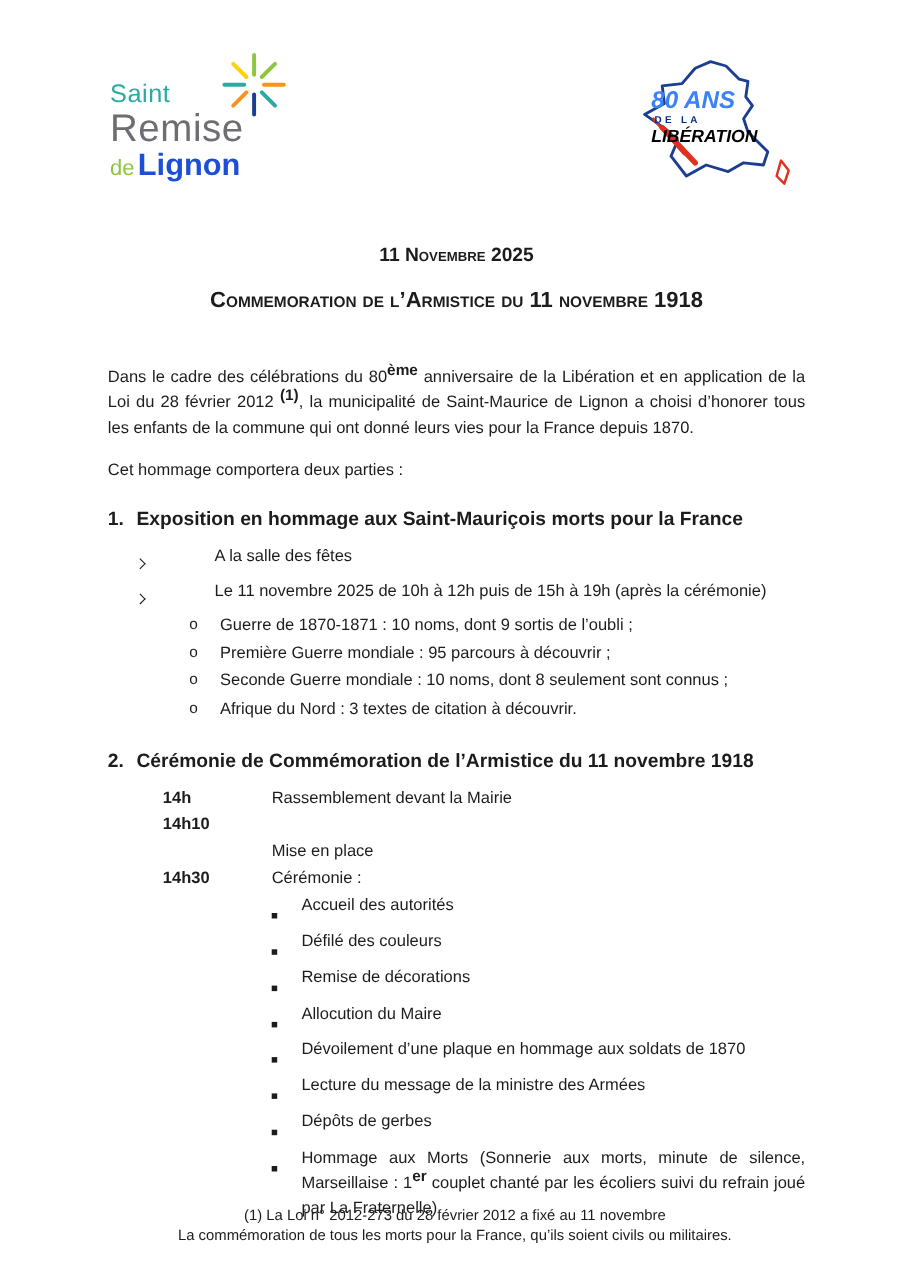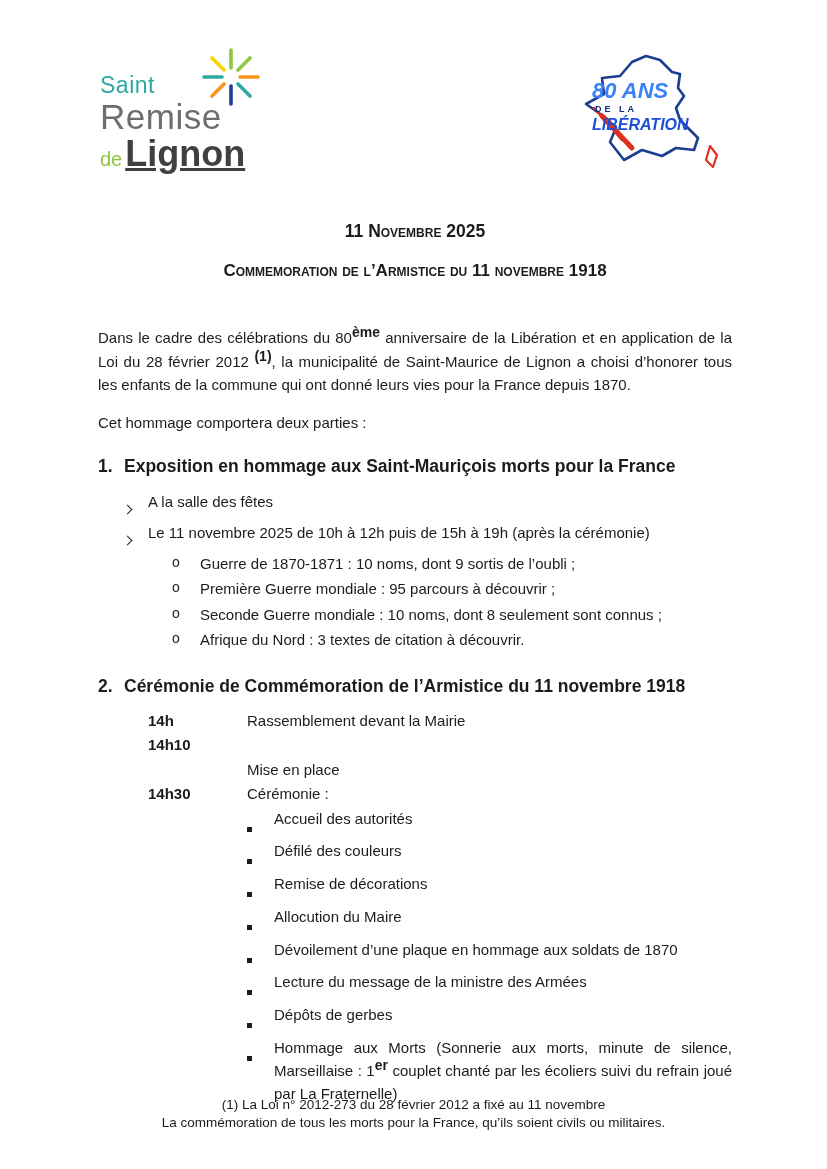--- a/index.html
+++ b/index.html
@@ -6,43 +6,43 @@
   html,body{background:#ffffff;}
   .page{position:relative;width:827px;height:1169px;background:#ffffff;
         font-family:"Liberation Sans","DejaVu Sans",sans-serif;color:#1c1c1c;overflow:hidden;}
 
   
   .logo-left{position:absolute;left:100px;top:46px;width:180px;height:130px;}
   .logo-star{position:absolute;left:100px;top:0;}
   .lt-row1{margin-top:26px;font-size:23px;color:#2BA9A2;letter-spacing:.5px;}
   .lt-row2{font-size:35px;color:#6D6E71;letter-spacing:.5px;line-height:1.05;}
   .lt-row3{font-size:20px;color:#8DC63F;line-height:1;}
-  .lt-lignon{font-size:36px;color:#404040;font-weight:bold;margin-left:3px;text-decoration:underline;}
+  .lt-lignon{font-size:28px;color:#1d4ed8;font-weight:bold;margin-left:3px;}
 
   .logo-right{position:absolute;left:576px;top:50px;width:150px;height:125px;}
   .lr-text{position:absolute;left:16px;top:30px;line-height:1;}
   .lr-80ans{font-size:22px;font-weight:bold;font-style:italic;color:#3b82f6;}
   .lr-dela{font-size:9px;font-weight:bold;letter-spacing:3px;color:#0B2D7E;margin:3px 0 3px 3px;}
-  .lr-lib{font-size:16px;font-weight:bold;font-style:italic;color:#1d4ed8;}
+  .lr-lib{font-size:16px;font-weight:bold;font-style:italic;color:#000000;}
 
   
   .content{position:absolute;left:98px;top:218px;width:634px;font-size:15px;line-height:1.55;}
   .doc-title{text-align:center;font-weight:bold;font-variant:small-caps;font-size:17.5px;}
-  .doc-subtitle{text-align:center;font-weight:bold;font-variant:small-caps;font-size:17px;margin-top:13px;}
+  .doc-subtitle{text-align:center;font-weight:bold;font-variant:small-caps;font-size:20px;margin-top:13px;}
   .intro{margin-top:42px;text-align:justify;}
   sup{font-size:14px;line-height:0;font-weight:bold;}
   .p2{margin-top:15px;}
 
   .section-heading{font-size:17.5px;font-weight:bold;display:flex;margin:19px 0 9px;}
   .section-heading .sh-num{width:26px;flex:none;}
 
   .row{display:flex;margin:2px 0;}
   .li-text{flex:1;text-align:justify;}
 
-  .arrow-row{padding-left:24px;}
+  .arrow-row{padding-left:24px;gap:47px;}
   .arrow-row .bullet-cell{width:26px;flex:none;padding-top:6px;}
   .chev{display:inline-block;width:7px;height:7px;border-top:1.8px solid #1c1c1c;
         border-right:1.8px solid #1c1c1c;transform:rotate(45deg);margin-left:2px;}
 
   .circle-row{padding-left:74px;}
   .circle-row .bullet-cell{width:28px;flex:none;font-size:14px;}
 
   .square-row{padding-left:149px;margin:1.5px 0;}
   .square-row .bullet-cell{width:27px;flex:none;padding-top:8px;}
   .sq{display:inline-block;width:5px;height:5px;background:#1c1c1c;}

